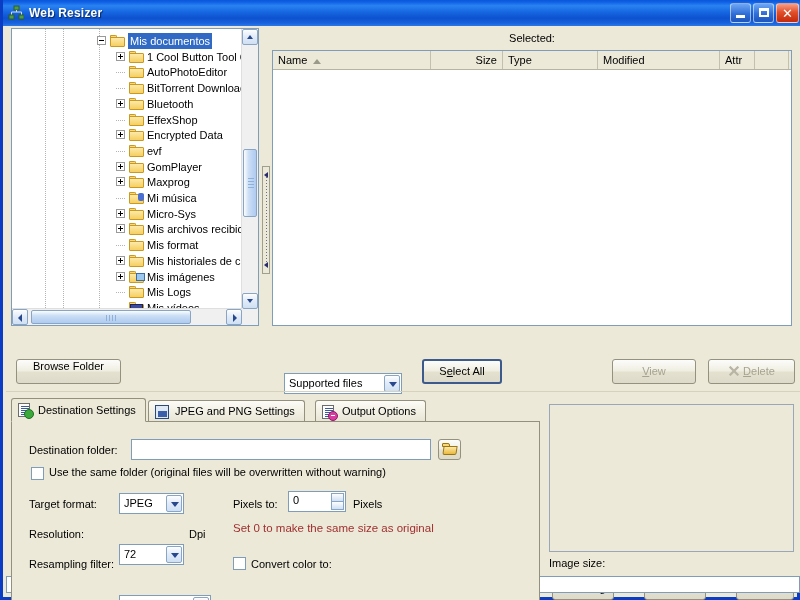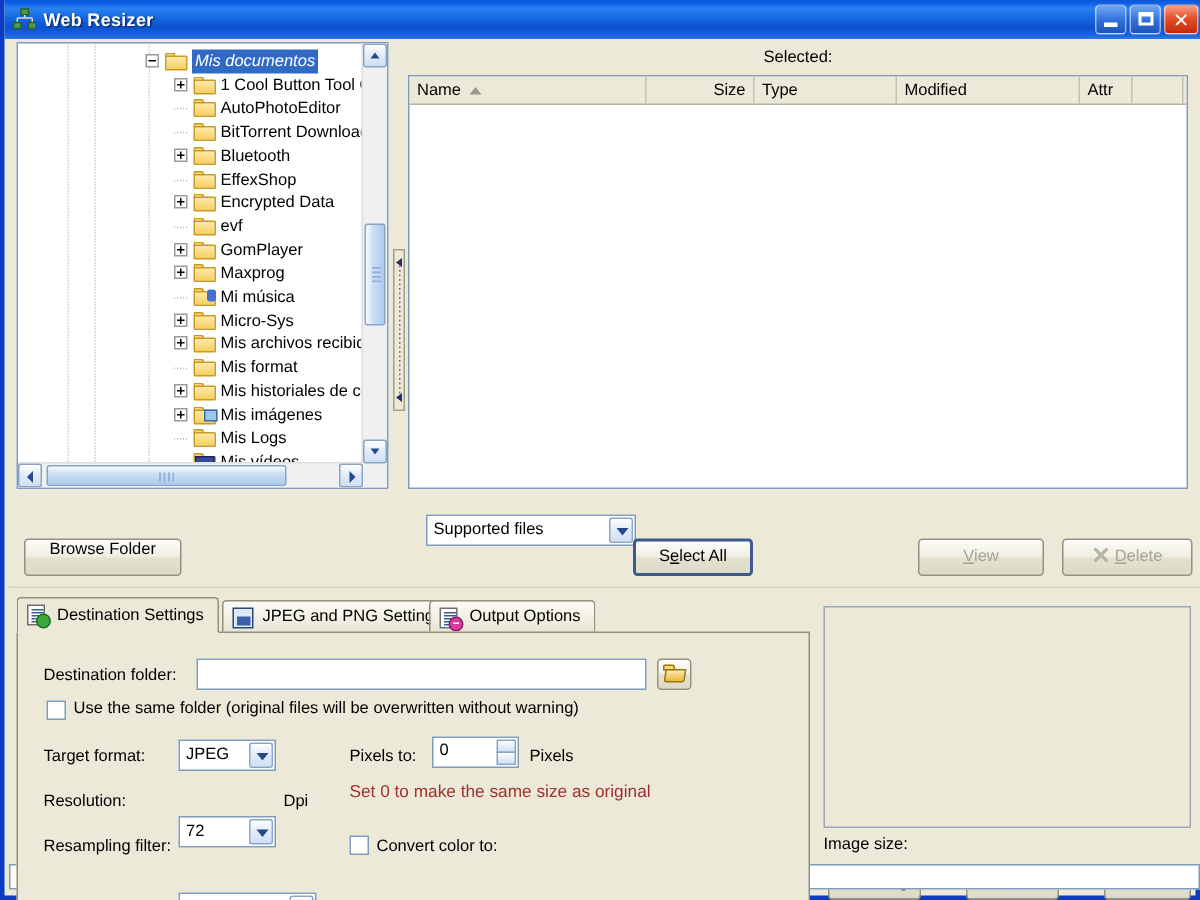--- a/index.html
+++ b/index.html
@@ -141,21 +141,21 @@
     font-size:11px;color:#000;position:relative;overflow:hidden;
   }
   .combo span.v{position:absolute;left:4px;top:0;line-height:inherit;}
   .combo .arw{
     position:absolute;right:1px;top:1px;bottom:1px;width:16px;
     background:linear-gradient(to bottom,#fdfeff,#e3ecf8 45%,#cfe0f4);
     border:1px solid #8aa5c4;box-sizing:border-box;border-radius:2px;
   }
   .combo .arw::after{content:"";position:absolute;left:4px;top:50%;margin-top:-2px;
     border-left:4px solid transparent;border-right:4px solid transparent;border-top:5px solid #27488c;}
-  #filetype-combo{position:absolute;left:278px;top:317px;width:140px;height:21px;line-height:19px;}
+  #filetype-combo{position:absolute;left:278px;top:347px;width:118px;height:21px;line-height:19px;}
 
   
   .tabstrip{position:absolute;left:5px;top:372px;width:529px;height:24px;}
   .tab{
     position:absolute;top:2px;height:22px;line-height:21px;
     background:linear-gradient(to bottom,#fcfbf6,#f1efe2 55%,#e7e4d4);
     border:1px solid #93907e;border-bottom:0;box-sizing:border-box;
     border-radius:3px 3px 0 0;font-size:11px;color:#000;padding-left:26px;padding-right:9px;
     white-space:nowrap;
   }
@@ -228,21 +228,21 @@
         <div class="vline" style="left:33px"></div>
         <div class="vline" style="left:51px"></div>
         <div class="vline" style="left:87px"></div>
         <div id="tree-rows">
             <div class="trow" style="top: 4px;">
               <span class="texp" style="left: 85px;"></span>
               <span class="fld" style="left: 98px;">
                 <b></b>
                 <i></i>
               </span>
-              <span class="tlabel sel" style="left: 116px; font-style: italic;">Mis documentos</span>
+              <span class="tlabel sel" style="left: 116px;">Mis documentos</span>
             </div>
             <div class="trow" style="top: 19.7px;">
               <span class="texp plus" style="left: 104px;"></span>
               <span class="fld" style="left: 117px;">
                 <b></b>
                 <i></i>
               </span>
               <span class="tlabel" style="left: 135px;">1 Cool Button Tool Ou</span>
             </div>
             <div class="trow" style="top: 35.4px;">
@@ -441,21 +441,21 @@
             <span class="badge g"></span>
         </span>
         <span>Destination Settings</span>
       </div>
       <div class="tab" style="left:137px;">
         <span class="ti">
           <span class="img-ic"></span>
         </span>
         <span>JPEG and PNG Settings</span>
       </div>
-      <div class="tab" style="left:275px;">
+      <div class="tab" style="left:304px;">
         <span class="ti">
           <span class="doc-ic"></span>
             <span class="badge p"></span>
         </span>
         <span>Output Options</span>
       </div>
     </div>
 
     <div style="position:absolute;left:5px;top:395px;width:529px;height:182px;z-index:4">
       <div class="lab" style="left:18px;top:23px">Destination folder:</div>

